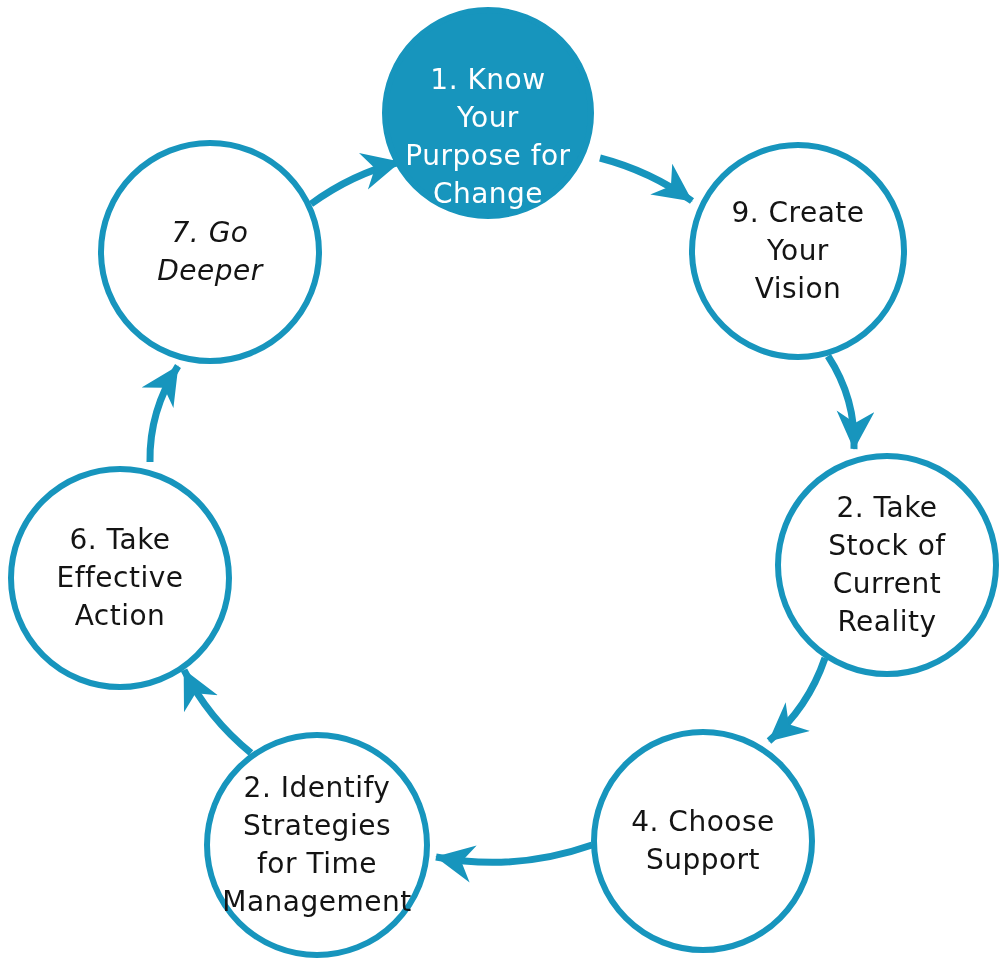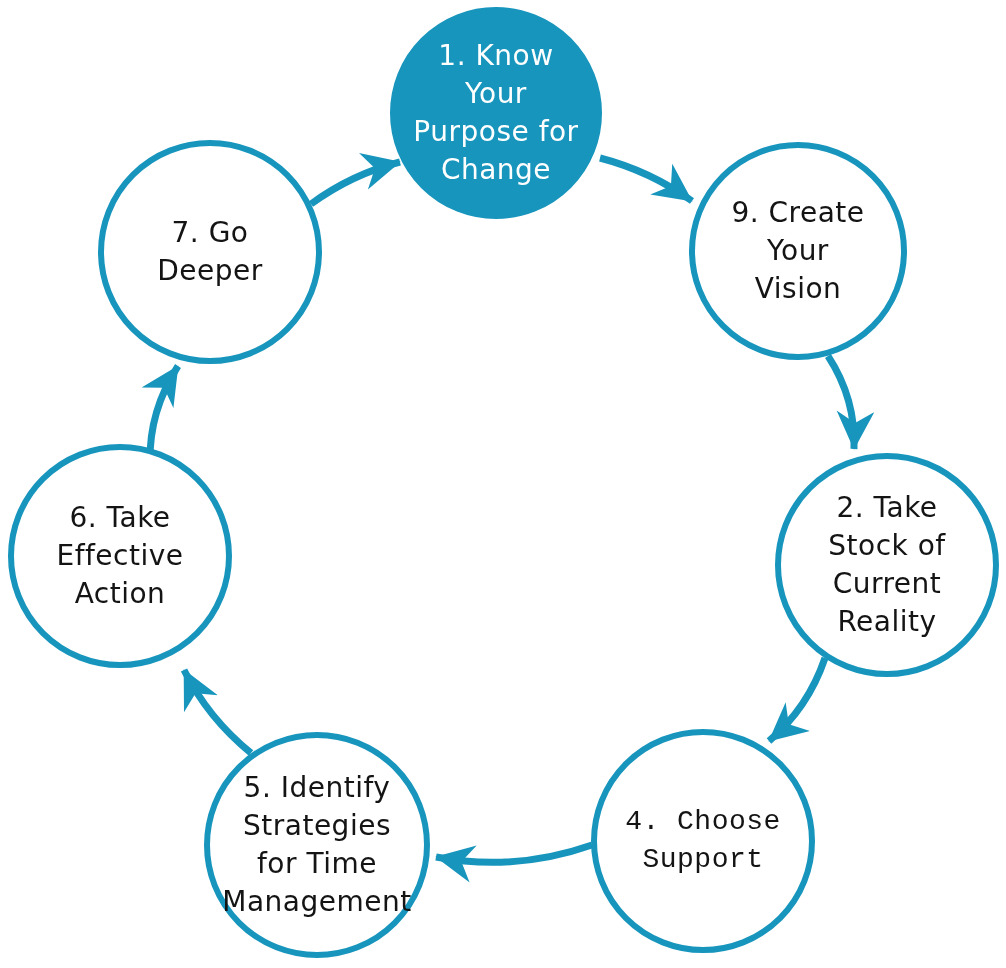--- a/index.html
+++ b/index.html
@@ -43,27 +43,27 @@
     white-space: pre-line;
     font-size: 28px;
     line-height: 1.36;
     color: #141414;
     letter-spacing: 0.5px;
   }
   .step-circle.highlighted .step-label {
     color: #ffffff;
   }
   
-  .c1 { left: 390px; top: 7px;   width: 212px; height: 212px; }
+  .c1 { left: 382px; top: 7px;   width: 212px; height: 212px; align-items: flex-end; }
   .c2 { left: 689px; top: 142px; width: 218px; height: 218px; }
   .c3 { left: 775px; top: 453px; width: 224px; height: 224px; }
-  .c4 { left: 591px; top: 729px; width: 224px; height: 224px; font-family: Liberation Mono, monospace; }
+  .c4 { left: 591px; top: 729px; width: 224px; height: 224px; }
   .c5 { left: 204px; top: 732px; width: 226px; height: 226px; }
-  .c6 { left: 8px;   top: 444px; width: 224px; height: 224px; }
-  .c7 { left: 98px;  top: 140px; width: 224px; height: 224px; }
+  .c6 { left: 8px;   top: 466px; width: 224px; height: 224px; }
+  .c7 { left: 98px;  top: 140px; width: 224px; height: 224px; font-style: italic; }
 </style>
 </head>
 <body>
 
 <div class="stage">
 
   <svg class="arrows-layer" viewBox="0 0 1006 968" xmlns="http://www.w3.org/2000/svg">
     <defs>
       <marker id="head" markerWidth="7" markerHeight="6.4" refX="5.4" refY="2.7" orient="auto" markerUnits="strokeWidth">
         <path d="M0,0 L5.5,2.7 L0,5.4 L1.7,2.7 Z" fill="#1795bd"></path>
@@ -97,21 +97,21 @@
 Current
 Reality</div>
   </div>
 
   <div class="step-circle c4">
     <div class="step-label">4. Choose
 Support</div>
   </div>
 
   <div class="step-circle c5">
-    <div class="step-label">5. Identify
+    <div class="step-label">2. Identify
 Strategies
 for Time
 Management</div>
   </div>
 
   <div class="step-circle c6">
     <div class="step-label">6. Take
 Effective
 Action</div>
   </div>

